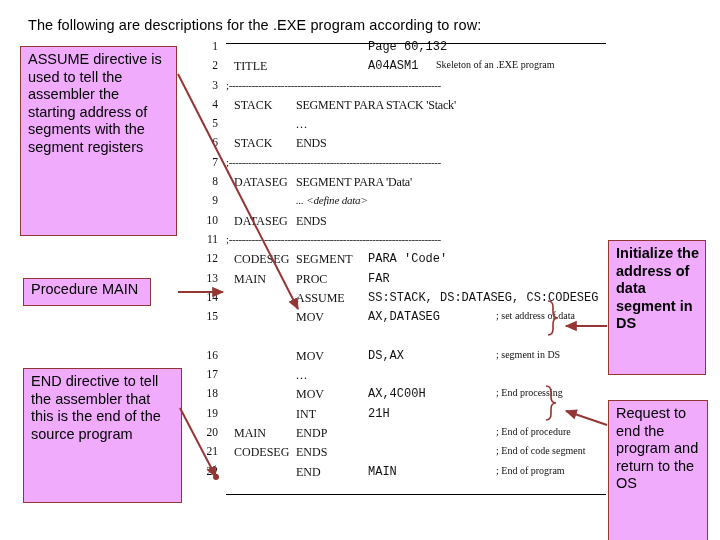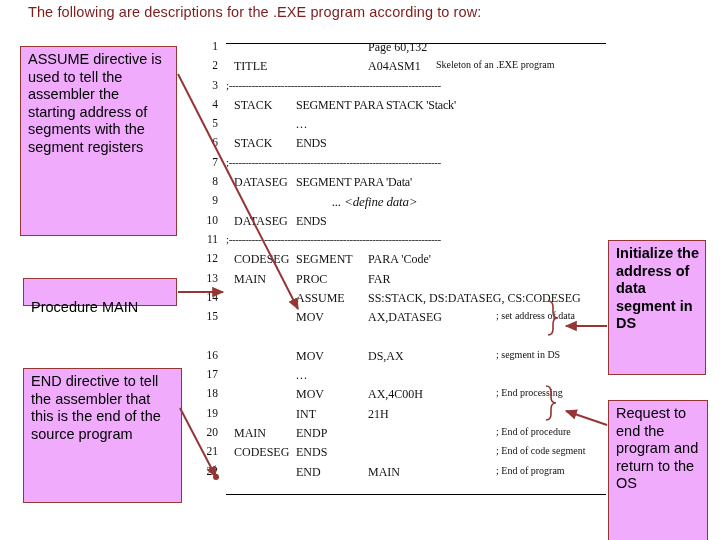--- a/index.html
+++ b/index.html
@@ -19,24 +19,24 @@
     position: absolute;
     left: 0; top: 0;
     width: 720px;
     height: 540px;
   }
 
   
   #slide-title {
     position: absolute;
     left: 28px;
-    top: 4px;
+    top: 17px;
     width: 670px;
     font-size: 14.5px;
-    color: #7f1d1d;
+    color: #000000;
     letter-spacing: 0.1px;
     white-space: nowrap;
   }
 
   
   #code-panel {
     position: absolute;
     left: 196px;
     top: 40px;
     width: 412px;
@@ -78,42 +78,42 @@
     left: 30px;
     margin-left: 8px;
   }
   .c-op {
     position: absolute;
     left: 100px;
   }
   .c-arg {
     position: absolute;
     left: 172px;
+    font-family: Liberation Mono, monospace;
   }
   .c-cmt {
     position: absolute;
     left: 300px;
     font-size: 10px;
     text-align: right;
   }
   .c-full {
     position: absolute;
     left: 100px;
     letter-spacing: -0.2px;
   }
   .c-dash {
     position: absolute;
     left: 30px;
     font-size: 11px;
     letter-spacing: -0.4px;
   }
   .c-italic {
     font-style: italic;
-    font-size: 13px;
-    margin-left: 36px;
+    font-size: 11px;
   }
   .c-dots2 {
     position: absolute;
     left: 100px;
     letter-spacing: 1px;
   }
 
   
   .callout {
     position: absolute;
@@ -123,22 +123,22 @@
     font-family: "Liberation Sans", sans-serif;
     font-size: 14.5px;
     line-height: 17.6px;
     padding: 4px 6px 4px 7px;
     box-sizing: border-box;
   }
   #callout-assume {
     left: 20px;  top: 46px;  width: 157px; height: 190px;
   }
   #callout-procedure {
-    left: 23px;  top: 278px; width: 154px; height: 28px;
-    padding-top: 20px;
+    left: 23px;  top: 278px; width: 128px; height: 28px;
+    padding-top: 2px;
   }
   #callout-end {
     left: 23px;  top: 352px; width: 159px; height: 135px; margin-top: 16px;
   }
   #callout-initialize {
     left: 608px; top: 240px; width: 98px;  height: 135px; font-weight: bold;
   }
   #callout-request {
     left: 608px; top: 400px; width: 100px; height: 147px;
   }

